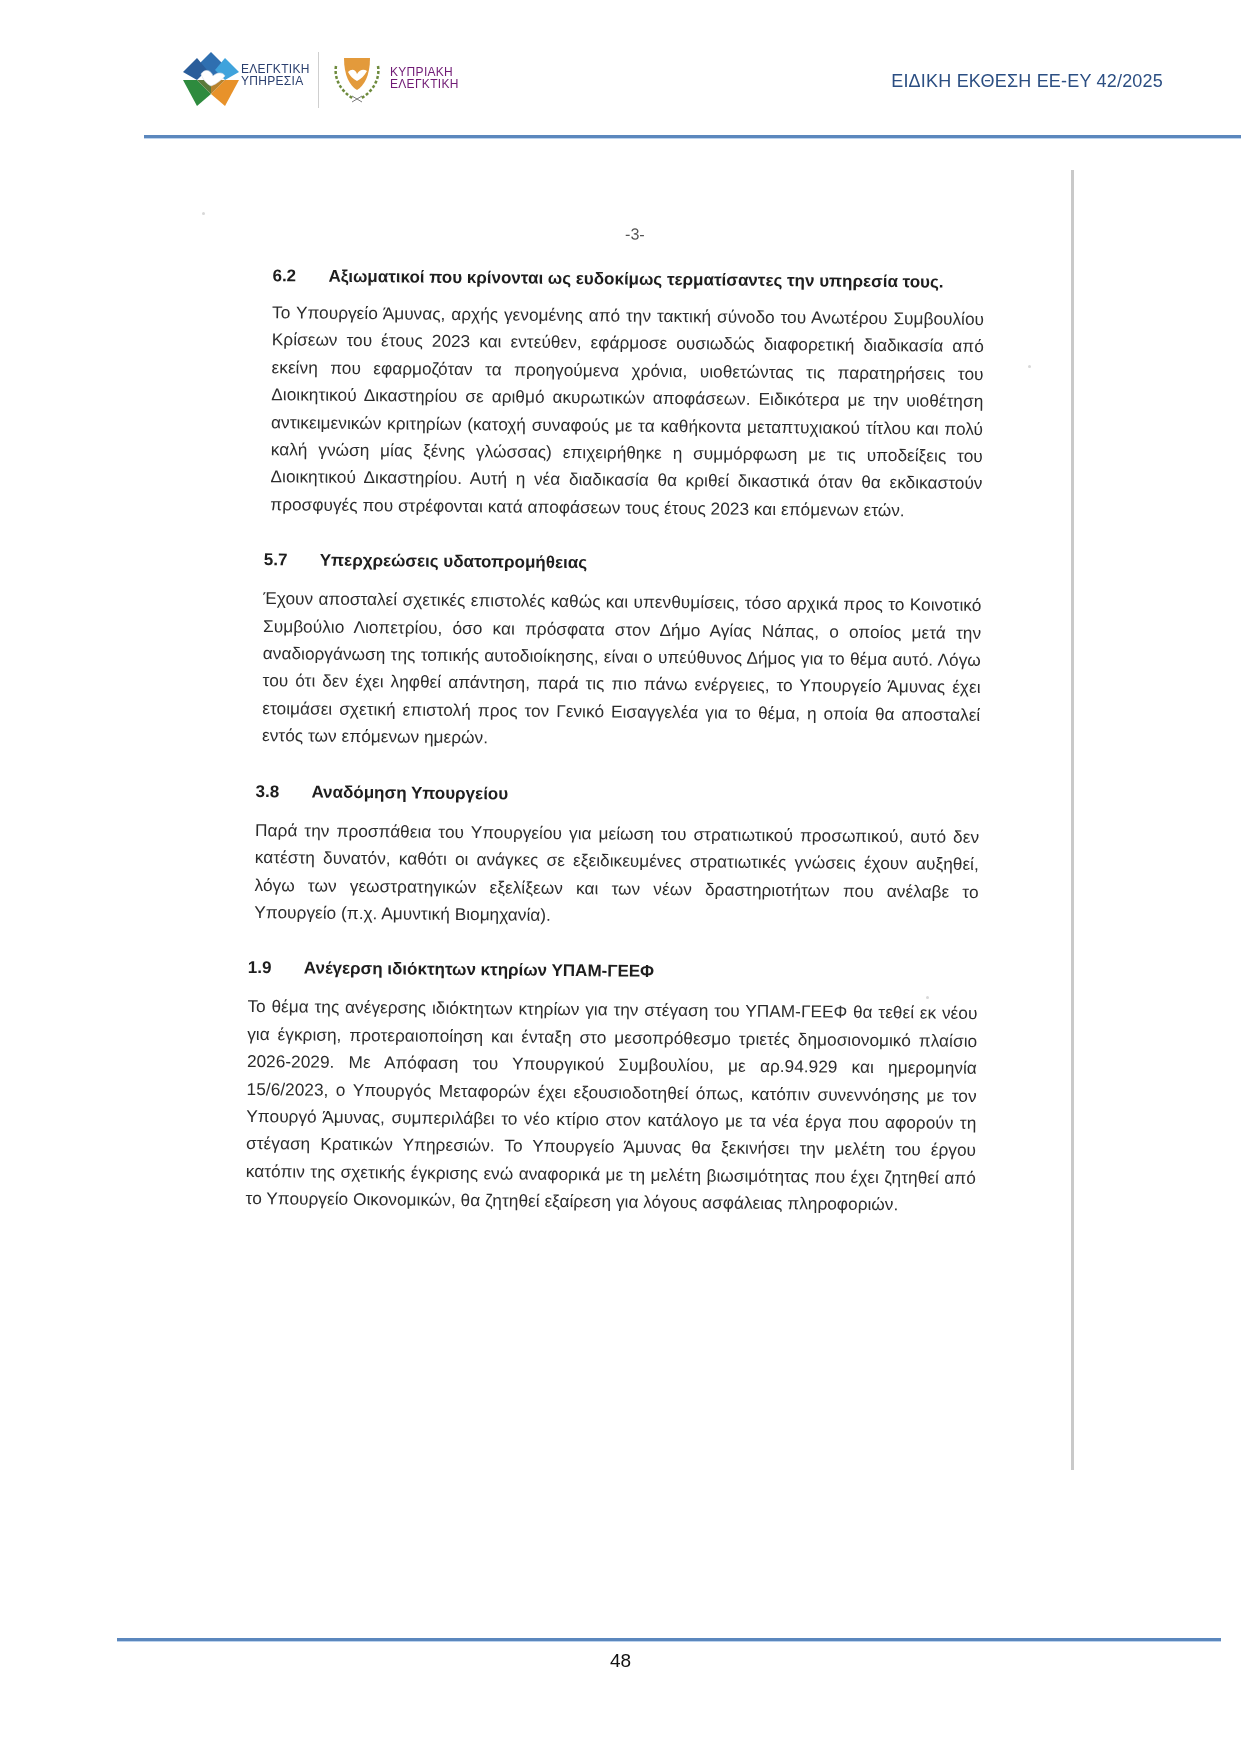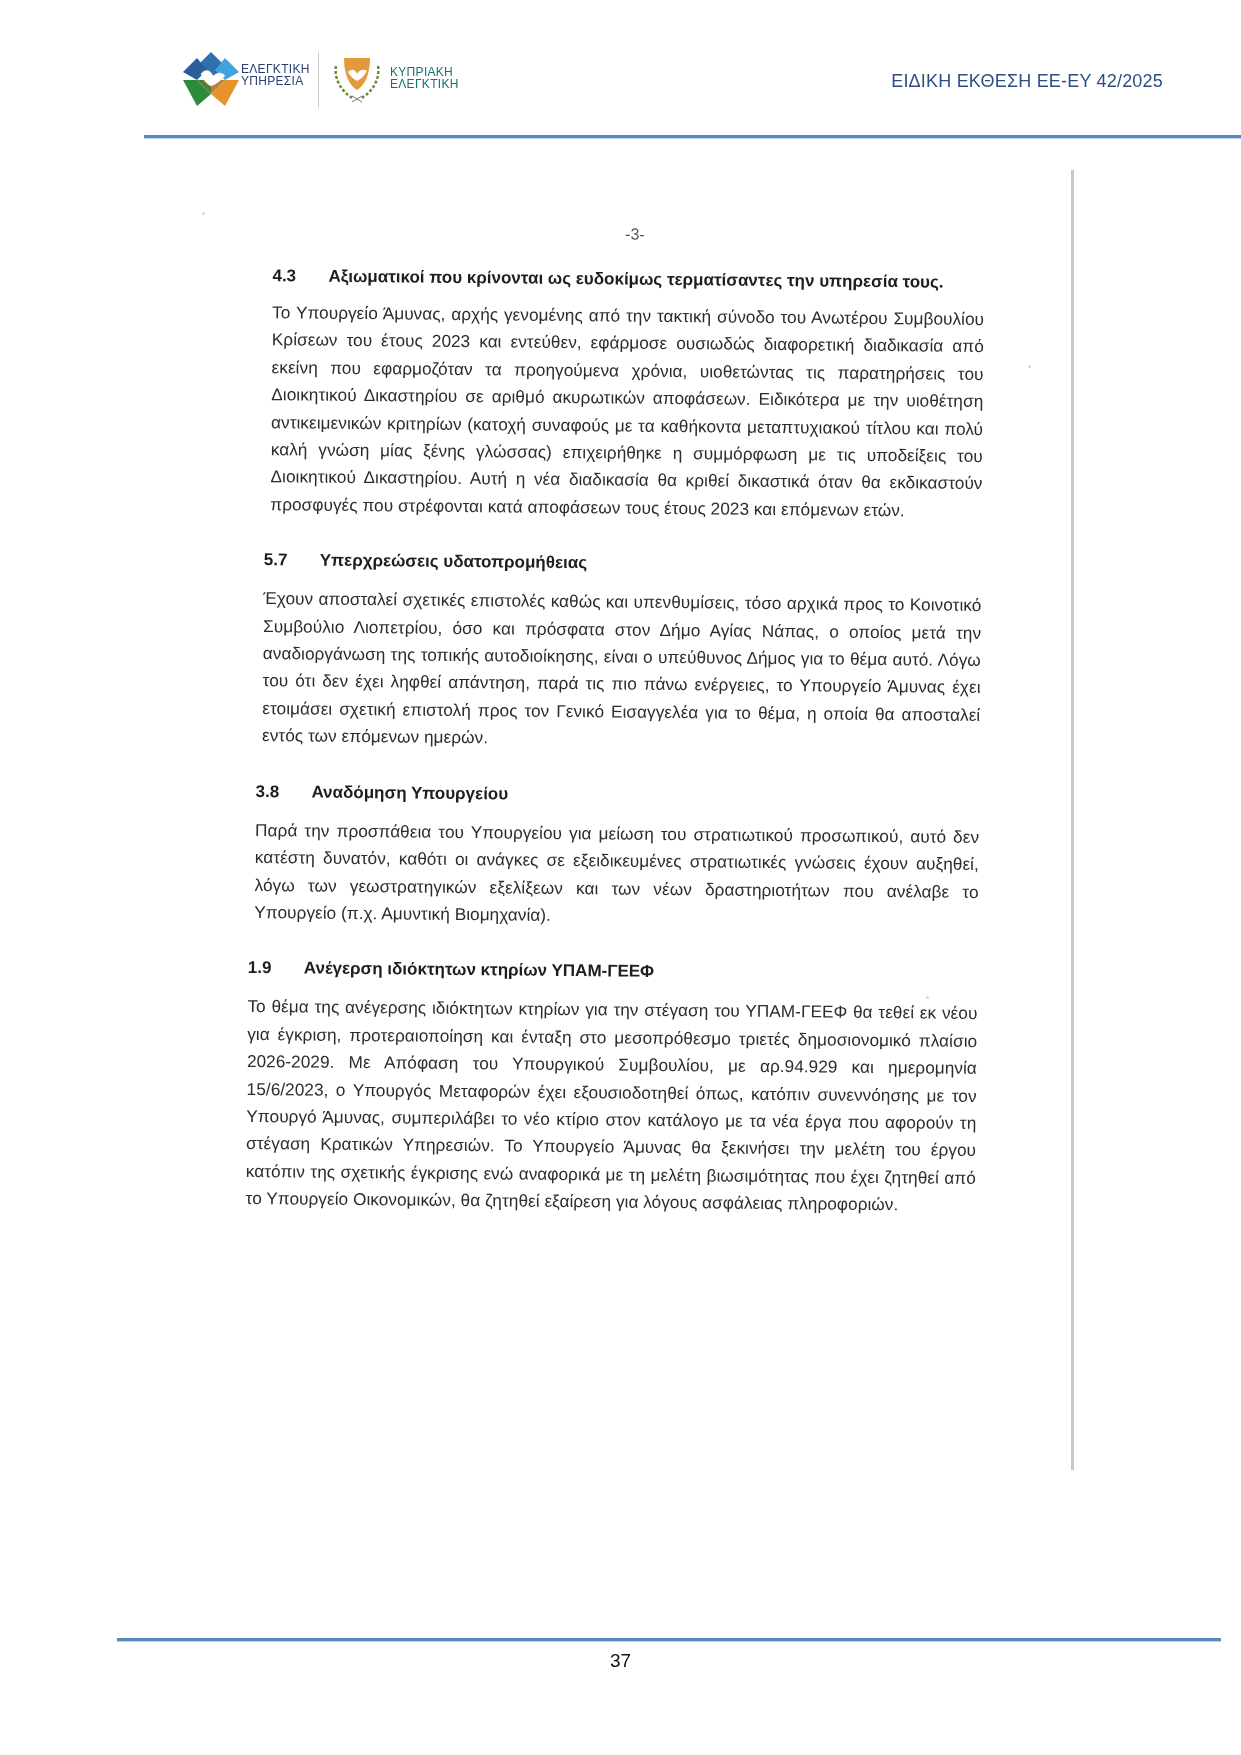--- a/index.html
+++ b/index.html
@@ -10,21 +10,21 @@
     .header { position: absolute; left: 0; top: 0; width: 1241px; height: 140px; margin-left: 48px; }
     .logo-audit { position: absolute; left: 133px; top: 50px; width: 60px; height: 58px; }
     .logo-audit-text {
       position: absolute; left: 193px; top: 63px; font-size: 12px; line-height: 12px;
       color: #2a3f6e; letter-spacing: 0.3px;
     }
     .logo-sep { position: absolute; left: 270px; top: 52px; width: 1px; height: 56px; background: #cfcfcf; }
     .logo-cyprus { position: absolute; left: 280px; top: 50px; width: 58px; height: 58px; }
     .logo-cyprus-text {
       position: absolute; left: 342px; top: 66px; font-size: 12px; line-height: 12px;
-      color: #0f766e; letter-spacing: 0.3px;
+      color: #701a75; letter-spacing: 0.3px;
     }
     .report-title {
       position: absolute; right: 126px; top: 71px; font-size: 18px; font-weight: normal;
       color: #2b4e82; letter-spacing: 0.2px;
     }
     .rule-top { position: absolute; left: 96px; top: 135px; width: 1103px; height: 3px; background: #5b87bd; border-bottom: 1px solid #bcd3ee; }
     .rule-bottom { position: absolute; left: 117px; top: 1638px; width: 1104px; height: 3px; background: #5b87bd; border-bottom: 1px solid #bcd3ee; }
     .page-number { position: absolute; left: 0; width: 1241px; top: 1650px; text-align: center; font-size: 19px; color: #111; }
     .scan-edge { position: absolute; left: 1071px; top: 170px; width: 3px; height: 1300px; background: #c9c9c9; }
     .scan-dot { position: absolute; width: 3px; height: 3px; background: #d8d8d8; border-radius: 50%; }
@@ -82,21 +82,21 @@
 <div class="scan-edge"></div>
 <div class="scan-dot" style="left:202px; top:212px;"></div>
 <div class="scan-dot" style="left:1028px; top:365px;"></div>
 <div class="scan-dot" style="left:926px; top:996px;"></div>
 
 <div class="scan">
   <div class="scan-pagemark">-3-</div>
 
   <div class="s36">
     <div class="heading-wrap">
-      <span class="num">4.3</span><span>Αξιωματικοί που κρίνονται ως ευδοκίμως τερματίσαντες την υπηρεσία τους.</span>
+      <span class="num">6.2</span><span>Αξιωματικοί που κρίνονται ως ευδοκίμως τερματίσαντες την υπηρεσία τους.</span>
     </div>
     <p class="para">Το Υπουργείο Άμυνας, αρχής γενομένης από την τακτική σύνοδο του Ανωτέρου Συμβουλίου Κρίσεων του έτους 2023 και εντεύθεν, εφάρμοσε ουσιωδώς διαφορετική διαδικασία από εκείνη που εφαρμοζόταν τα προηγούμενα χρόνια, υιοθετώντας τις παρατηρήσεις του Διοικητικού Δικαστηρίου σε αριθμό ακυρωτικών αποφάσεων. Ειδικότερα με την υιοθέτηση αντικειμενικών κριτηρίων (κατοχή συναφούς με τα καθήκοντα μεταπτυχιακού τίτλου και πολύ καλή γνώση μίας ξένης γλώσσας) επιχειρήθηκε η συμμόρφωση με τις υποδείξεις του Διοικητικού Δικαστηρίου. Αυτή η νέα διαδικασία θα κριθεί δικαστικά όταν θα εκδικαστούν προσφυγές που στρέφονται κατά αποφάσεων τους έτους 2023 και επόμενων ετών.</p>
   </div>
 
   <div class="s37">
     <div class="section-heading">
       <span class="num">5.7</span>
       <span>Υπερχρεώσεις υδατοπρομήθειας</span>
     </div>
     <p class="para">Έχουν αποσταλεί σχετικές επιστολές καθώς και υπενθυμίσεις, τόσο αρχικά προς το Κοινοτικό Συμβούλιο Λιοπετρίου, όσο και πρόσφατα στον Δήμο Αγίας Νάπας, ο οποίος μετά την αναδιοργάνωση της τοπικής αυτοδιοίκησης, είναι ο υπεύθυνος Δήμος για το θέμα αυτό. Λόγω του ότι δεν έχει ληφθεί απάντηση, παρά τις πιο πάνω ενέργειες, το Υπουργείο Άμυνας έχει ετοιμάσει σχετική επιστολή προς τον Γενικό Εισαγγελέα για το θέμα, η οποία θα αποσταλεί εντός των επόμενων ημερών.</p>
@@ -113,13 +113,13 @@
   <div class="s39">
     <div class="section-heading">
       <span class="num">1.9</span>
       <span>Ανέγερση ιδιόκτητων κτηρίων ΥΠΑΜ-ΓΕΕΦ</span>
     </div>
     <p class="para">Το θέμα της ανέγερσης ιδιόκτητων κτηρίων για την στέγαση του ΥΠΑΜ-ΓΕΕΦ θα τεθεί εκ νέου για έγκριση, προτεραιοποίηση και ένταξη στο μεσοπρόθεσμο τριετές δημοσιονομικό πλαίσιο 2026-2029. Με Απόφαση του Υπουργικού Συμβουλίου, με αρ.94.929 και ημερομηνία 15/6/2023, ο Υπουργός Μεταφορών έχει εξουσιοδοτηθεί όπως, κατόπιν συνεννόησης με τον Υπουργό Άμυνας, συμπεριλάβει το νέο κτίριο στον κατάλογο με τα νέα έργα που αφορούν τη στέγαση Κρατικών Υπηρεσιών. Το Υπουργείο Άμυνας θα ξεκινήσει την μελέτη του έργου κατόπιν της σχετικής έγκρισης ενώ αναφορικά με τη μελέτη βιωσιμότητας που έχει ζητηθεί από το Υπουργείο Οικονομικών, θα ζητηθεί εξαίρεση για λόγους ασφάλειας πληροφοριών.</p>
   </div>
 </div>
 
 <div class="rule-bottom"></div>
-<div class="page-number">37</div>
+<div class="page-number">48</div>
 
 </body></html>

